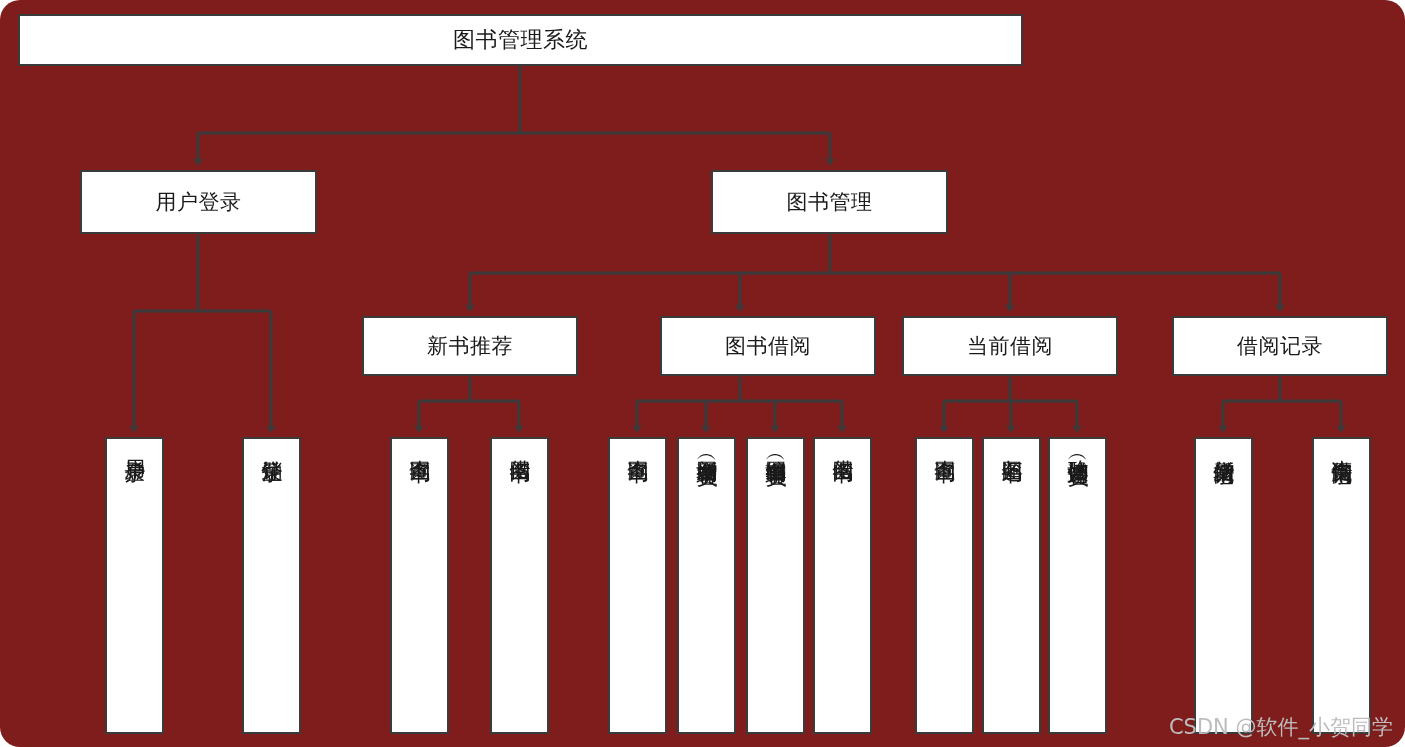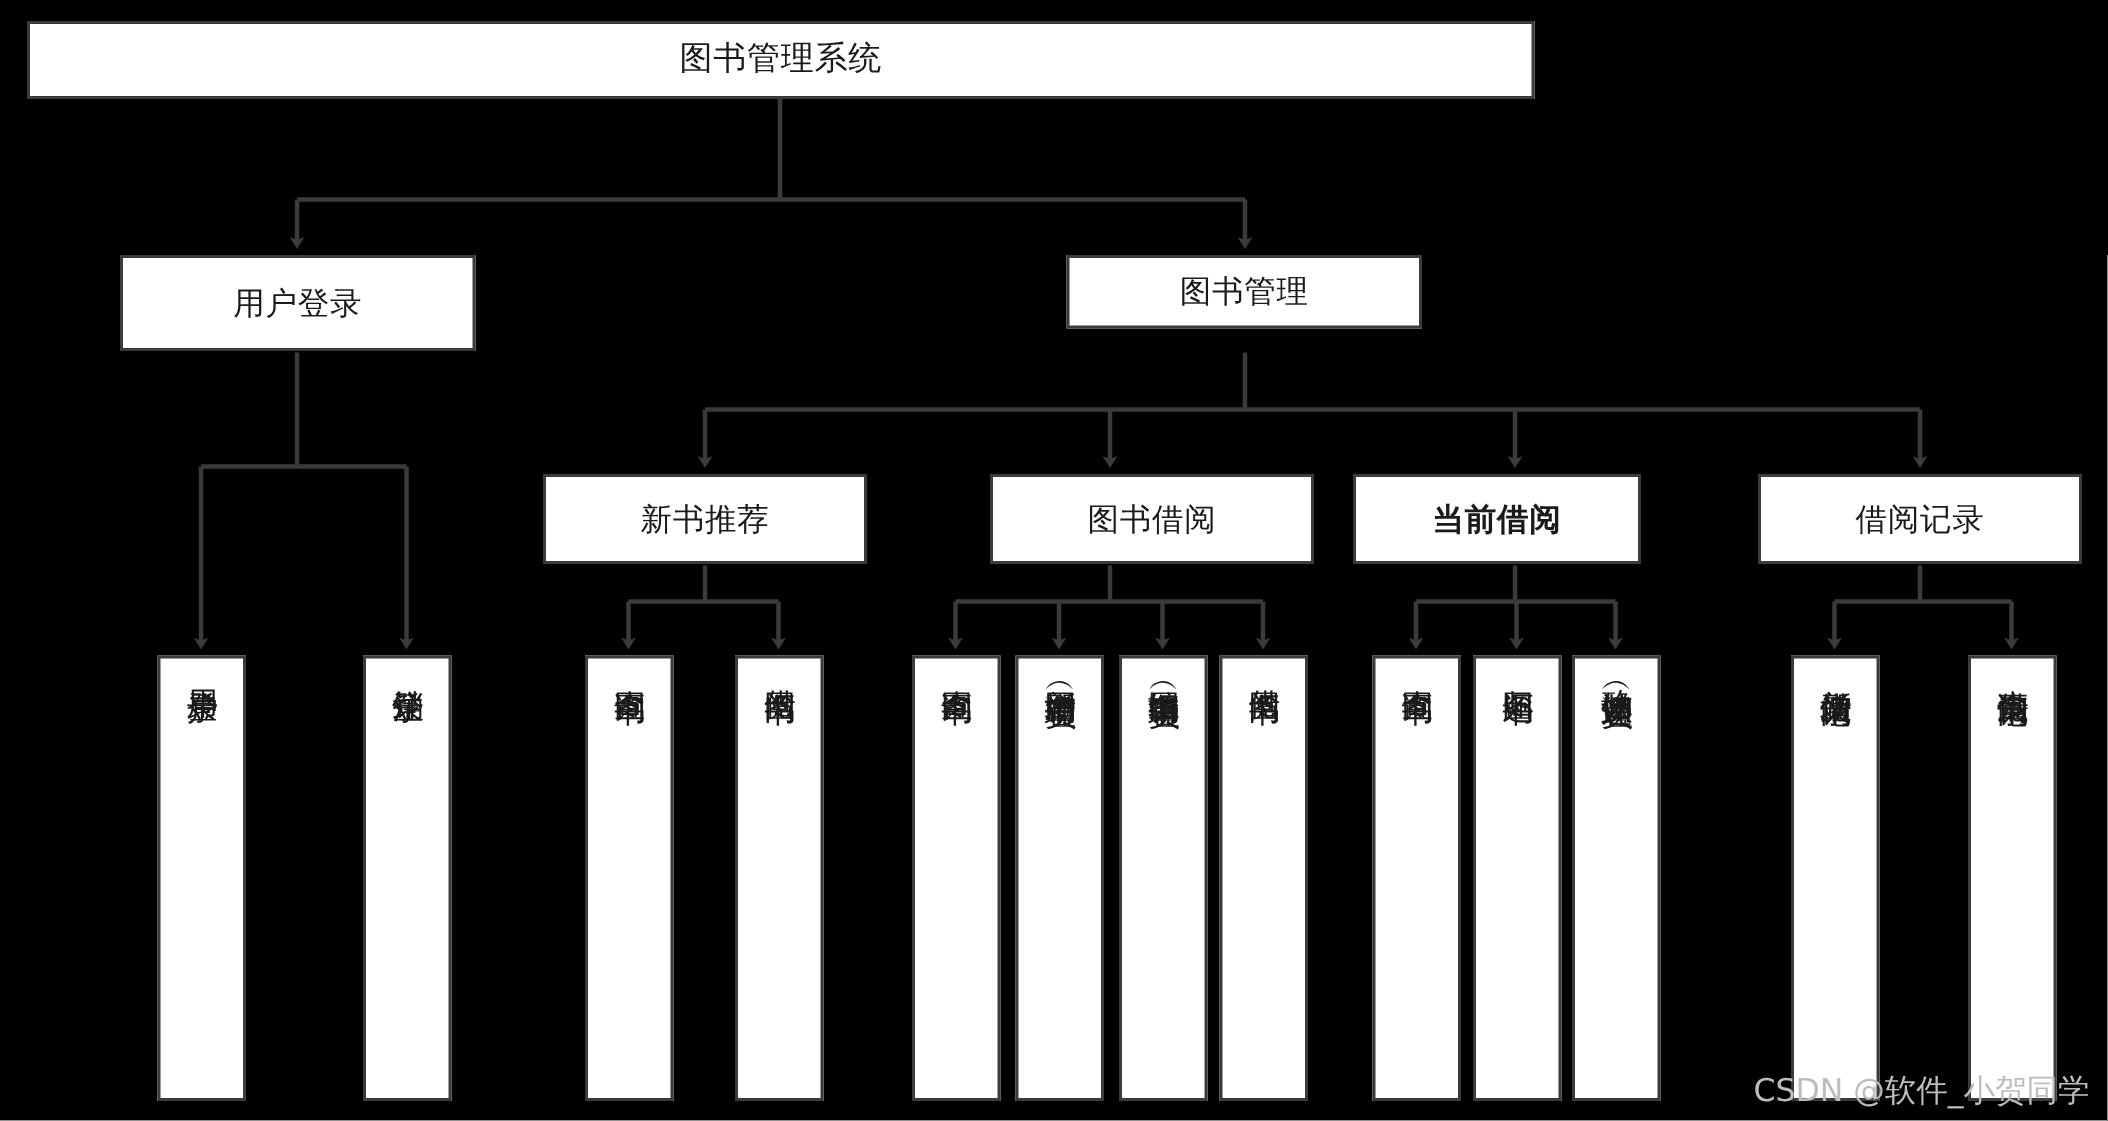--- a/index.html
+++ b/index.html
@@ -8,22 +8,23 @@
     padding: 0;
     background: #ffffff;
   }
   body {
     font-family: "DejaVu Sans", "Liberation Sans", sans-serif;
   }
   #canvas {
     position: relative;
     width: 1405px;
     height: 747px;
-    background: #000000;
+    background: #7f1d1d;
     overflow: hidden;
+    border-radius: 20px;
   }
   #edges {
     position: absolute;
     left: 0;
     top: 0;
     width: 1405px;
     height: 747px;
     pointer-events: none;
   }
   .node {
@@ -130,31 +131,31 @@
     </g>
   </svg>
 
   <div class="node horiz root" style="left:18px; top:14px; width:1005px; height:52px;">
     <span class="node-label">图书管理系统</span>
   </div>
 
   <div class="node horiz" style="left:80px; top:170px; width:237px; height:64px;">
     <span class="node-label">用户登录</span>
   </div>
-  <div class="node horiz" style="left:711px; top:170px; width:237px; height:49px;">
+  <div class="node horiz" style="left:711px; top:170px; width:237px; height:64px;">
     <span class="node-label">图书管理</span>
   </div>
 
   <div class="node horiz" style="left:362px; top:316px; width:216px; height:60px;">
     <span class="node-label">新书推荐</span>
   </div>
   <div class="node horiz" style="left:660px; top:316px; width:216px; height:60px;">
     <span class="node-label">图书借阅</span>
   </div>
-  <div class="node horiz" style="left:902px; top:316px; width:192px; height:60px;font-weight:bold;">
+  <div class="node horiz" style="left:902px; top:316px; width:216px; height:60px;">
     <span class="node-label">当前借阅</span>
   </div>
   <div class="node horiz" style="left:1172px; top:316px; width:216px; height:60px;">
     <span class="node-label">借阅记录</span>
   </div>
 
   <div class="node vert" style="left:105px; top:437px; width:59px; height:297px;">
     <span class="node-label">用户登录</span>
   </div>
   <div class="node vert" style="left:242px; top:437px; width:59px; height:297px;">

